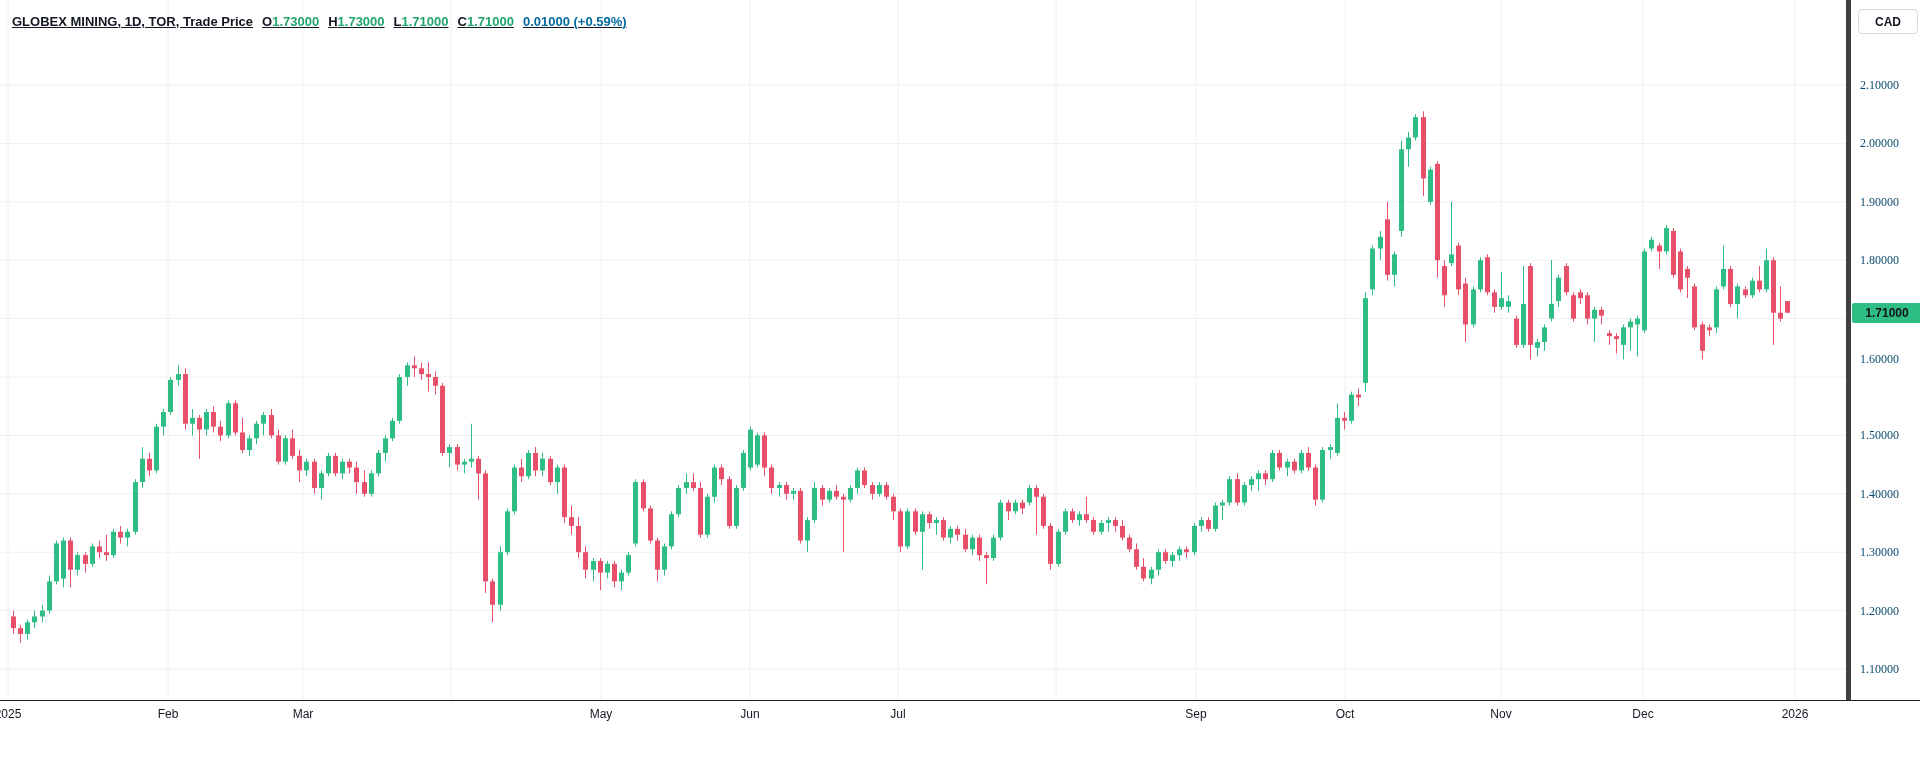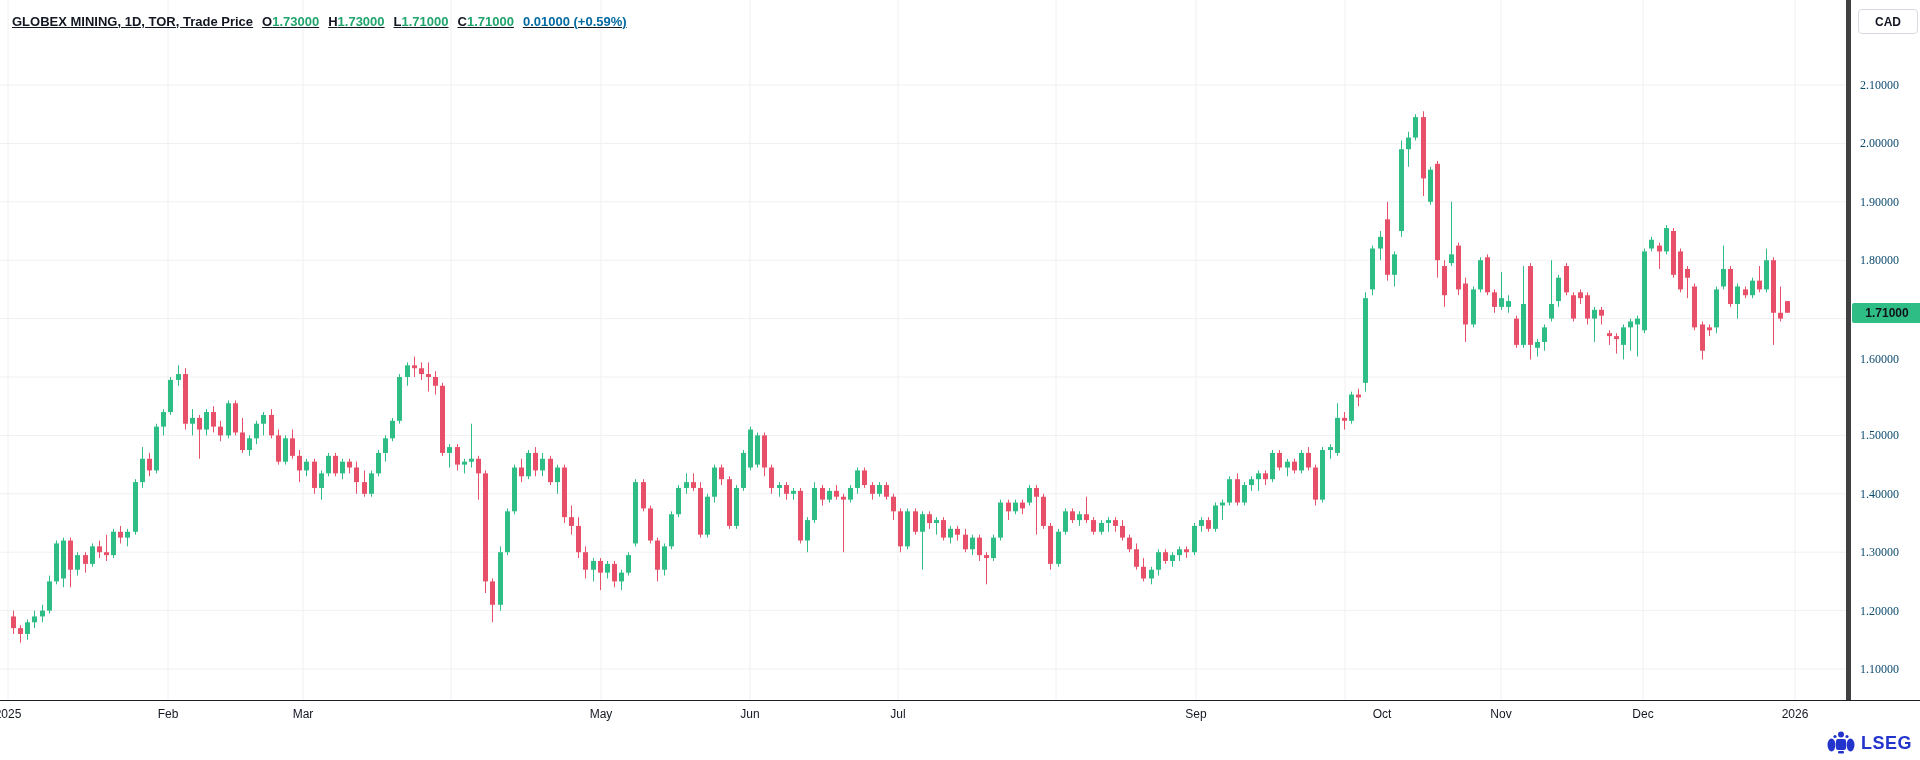--- a/index.html
+++ b/index.html
@@ -584,37 +584,21 @@
     <div id="t-labels">
         <span class="t-label" style="left: 8px;">2025</span>
         <span class="t-label" style="left: 168px;">Feb</span>
         <span class="t-label" style="left: 303px;">Mar</span>
         <span class="t-label" style="left: 451px; margin-top: 28px;">Apr</span>
         <span class="t-label" style="left: 601px;">May</span>
         <span class="t-label" style="left: 750px;">Jun</span>
         <span class="t-label" style="left: 898px;">Jul</span>
         <span class="t-label" style="left: 1000px; margin-top: 20px;">Aug</span>
         <span class="t-label" style="left: 1196px;">Sep</span>
-        <span class="t-label" style="left: 1382px;">Oct</span>
+        <span class="t-label" style="left: 1345px;">Oct</span>
         <span class="t-label" style="left: 1501px;">Nov</span>
         <span class="t-label" style="left: 1643px;">Dec</span>
         <span class="t-label" style="left: 1795px;">2026</span>
       </div>
   </div>
 
-  <div class="footer">
-    <div class="lseg-logo">
-      <svg width="30" height="26" viewBox="0 0 30 26">
-        <g id="crest">
-            <ellipse cx="5.5" cy="15" rx="4" ry="6.5" fill="#2334cc"></ellipse>
-            <ellipse cx="24.5" cy="15" rx="4" ry="6.5" fill="#2334cc"></ellipse>
-            <rect x="10" y="9" width="10" height="11" rx="2" fill="#2334cc"></rect>
-            <circle cx="15" cy="4.5" r="3" fill="#2334cc"></circle>
-            <circle cx="9" cy="6.5" r="1.6" fill="#2334cc"></circle>
-            <circle cx="21" cy="6.5" r="1.6" fill="#2334cc"></circle>
-            <rect x="12" y="21" width="6" height="2.5" rx="1" fill="#2334cc"></rect>
-          </g>
-      </svg>
-      <span class="lseg-text" id="lseg-text" style="color: rgb(35, 52, 204);">LSEG</span>
-    </div>
-  </div>
 
 </div>
 
 </body></html>

